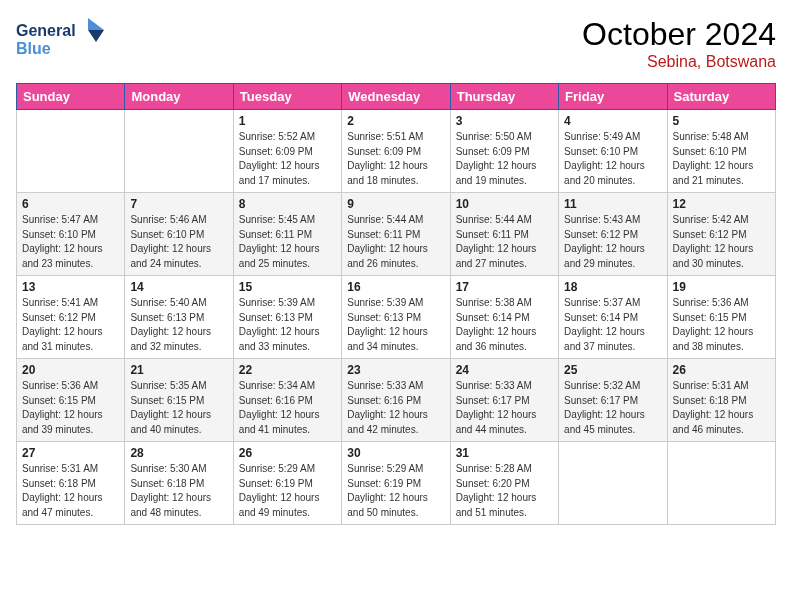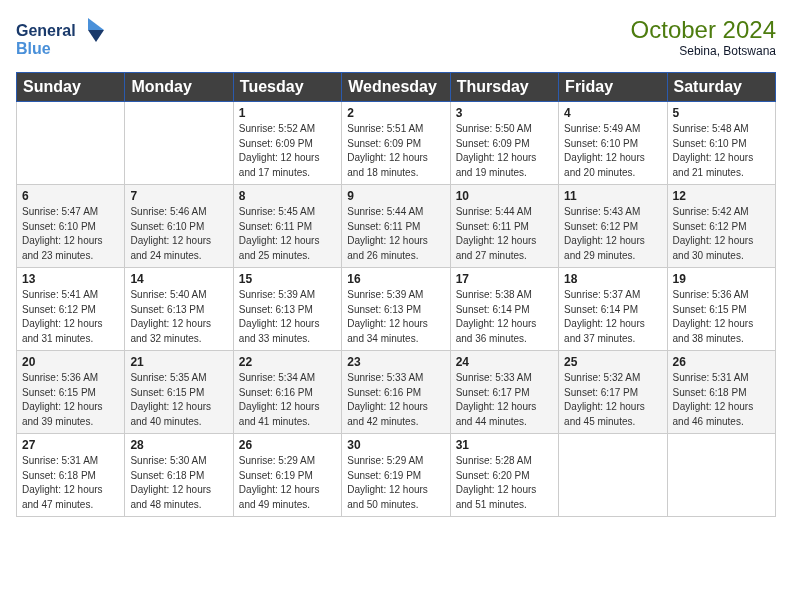--- a/index.html
+++ b/index.html
@@ -18,39 +18,39 @@
     }
     .logo {
       display: flex;
       flex-direction: column;
       align-items: center;
     }
     .title-block {
       text-align: right;
     }
     .month-title {
-      font-size: 24px;
+      font-size: 32px;
       font-weight: normal;
-      color: #4d7c0f;
+      color: #000000;
     }
     .location {
-      font-size: 12px;
-      color: #0f172a;
+      font-size: 16px;
+      color: #b91c1c;
     }
     .calendar {
       width: 100%;
       border-collapse: collapse;
       font-size: 11px;
     }
     .calendar th {
-      background: #404040;
+      background: #ec4899;
       color: #fff;
       text-align: left;
       padding: 5px 6px;
-      font-size: 16px;
+      font-size: 13px;
       font-weight: bold;
       border: 1px solid #2a5aae;
     }
     .calendar td {
       vertical-align: top;
       border: 1px solid #ccc;
       padding: 4px 5px;
       width: 108px;
       min-height: 80px;
       background: #fff;

